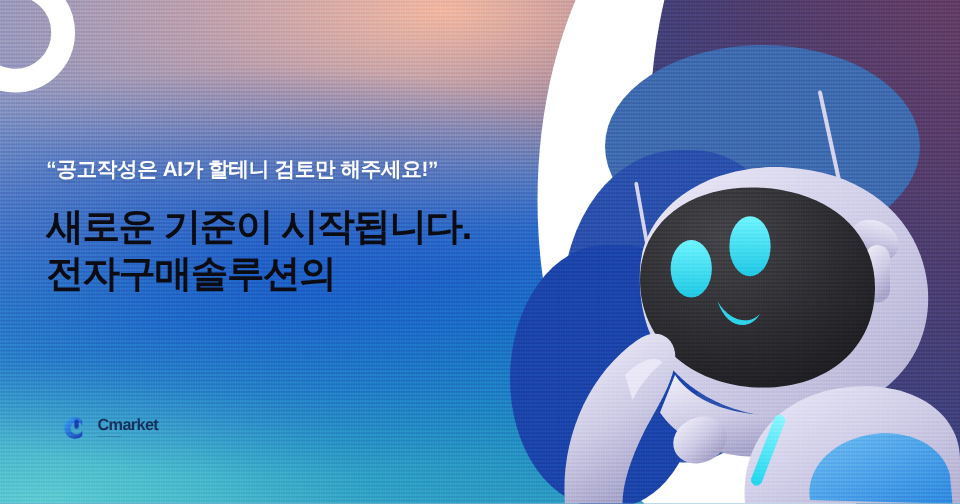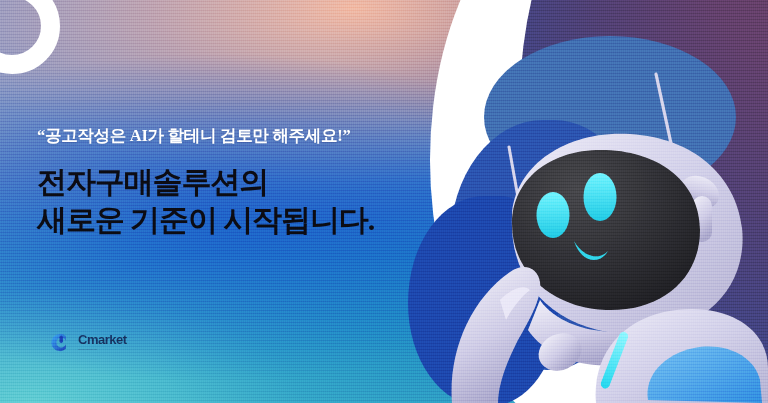--- a/index.html
+++ b/index.html
@@ -110,21 +110,20 @@
 
   
   .robot { position: absolute; left: 0; top: 0; width: 768px; height: 403px; }
 
   
   .copy {
     position: absolute;
     left: 37px;
     top: 126px;
     width: 400px;
-    font-family: Liberation Serif, serif;
   }
   .tagline {
     font-size: 16.5px;
     font-weight: bold;
     color: #ffffff;
     letter-spacing: -0.3px;
     line-height: 1.25;
     margin: 0 0 16px 0;
     white-space: nowrap;
     text-shadow: 0 1px 2px rgba(30,60,110,0.25);
@@ -250,22 +249,22 @@
 
     <rect x="610" y="330" width="9" height="60" rx="4.5" fill="url(#gStrip)" transform="rotate(21 614 360)"></rect>
 
     <path d="M648 400 C644 376, 664 354, 694 348 C726 342, 754 356, 760 380 L762 403 Z" fill="url(#gPanel)"></path>
 
     <ellipse cx="560" cy="352" rx="22" ry="18" fill="url(#gBody2)" transform="rotate(-24 560 352)"></ellipse>
   </svg>
 
   <div class="copy">
     <p class="tagline">“공고작성은 AI가 할테니 검토만 해주세요!”</p>
+    <h1 class="headline">새로운 기준이 시작됩니다.</h1>
     <h1 class="headline">전자구매솔루션의</h1>
-    <h1 class="headline">새로운 기준이 시작됩니다.</h1>
   </div>
 
   <div class="logo">
     <svg class="logo-mark" viewBox="0 0 40 40">
       <defs>
         <linearGradient id="gC" x1="0" y1="0" x2="1" y2="1">
           <stop offset="0%" stop-color="#3aa6f5"></stop>
           <stop offset="100%" stop-color="#1a3fb4"></stop>
         </linearGradient>
       </defs>

